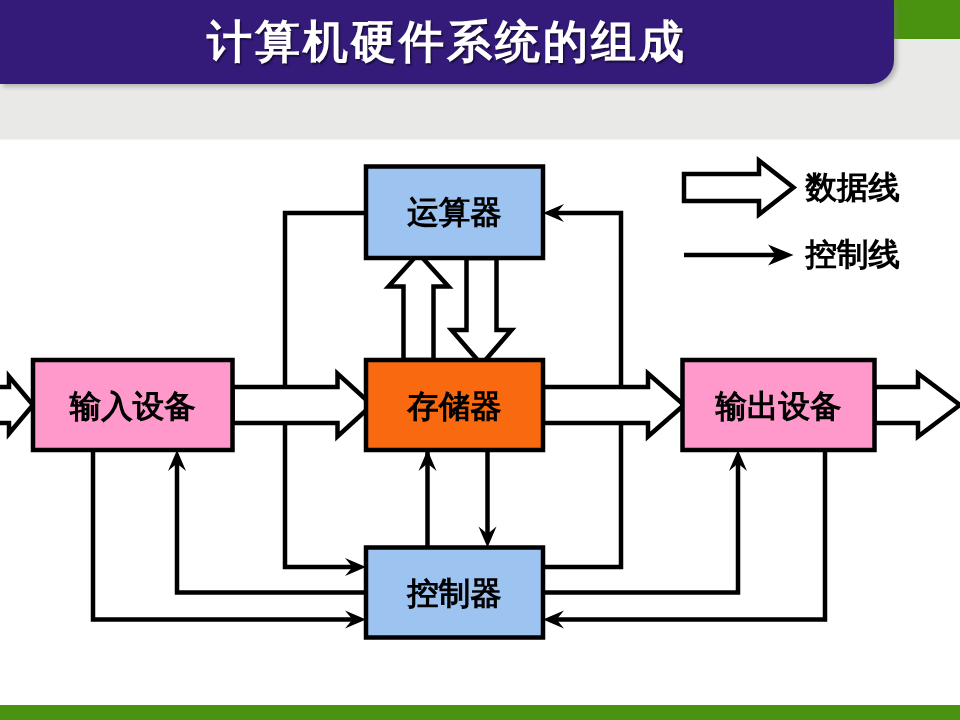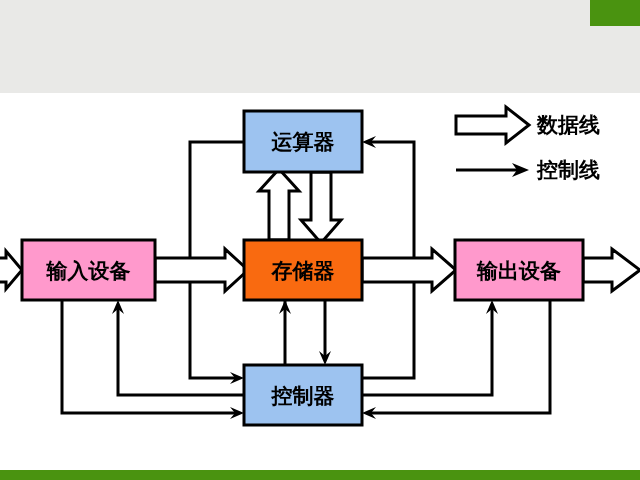--- a/index.html
+++ b/index.html
@@ -60,20 +60,23 @@
   .blockarrow{fill:#ffffff;stroke:#000;stroke-width:3;stroke-linejoin:miter;}
   .boxrect{stroke:#000;stroke-width:3;}
 </style>
 </head>
 <body>
 
 <div id="stage">
 
   <div class="header-green"></div>
 
+  <div class="title-bar">
+    <div class="title-text">计算机硬件系统的组成</div>
+  </div>
 
   <div class="canvas">
     <svg width="640" height="377" viewBox="0 0 640 377">
 
       <g>
 
         <path class="ln" d="M285 272 L285 207"></path>
         <path d="M285 207 l-6 14 l6 -5 l6 5 z" fill="#000"></path>
 
         <path class="ln" d="M325 207 L325 264"></path>

